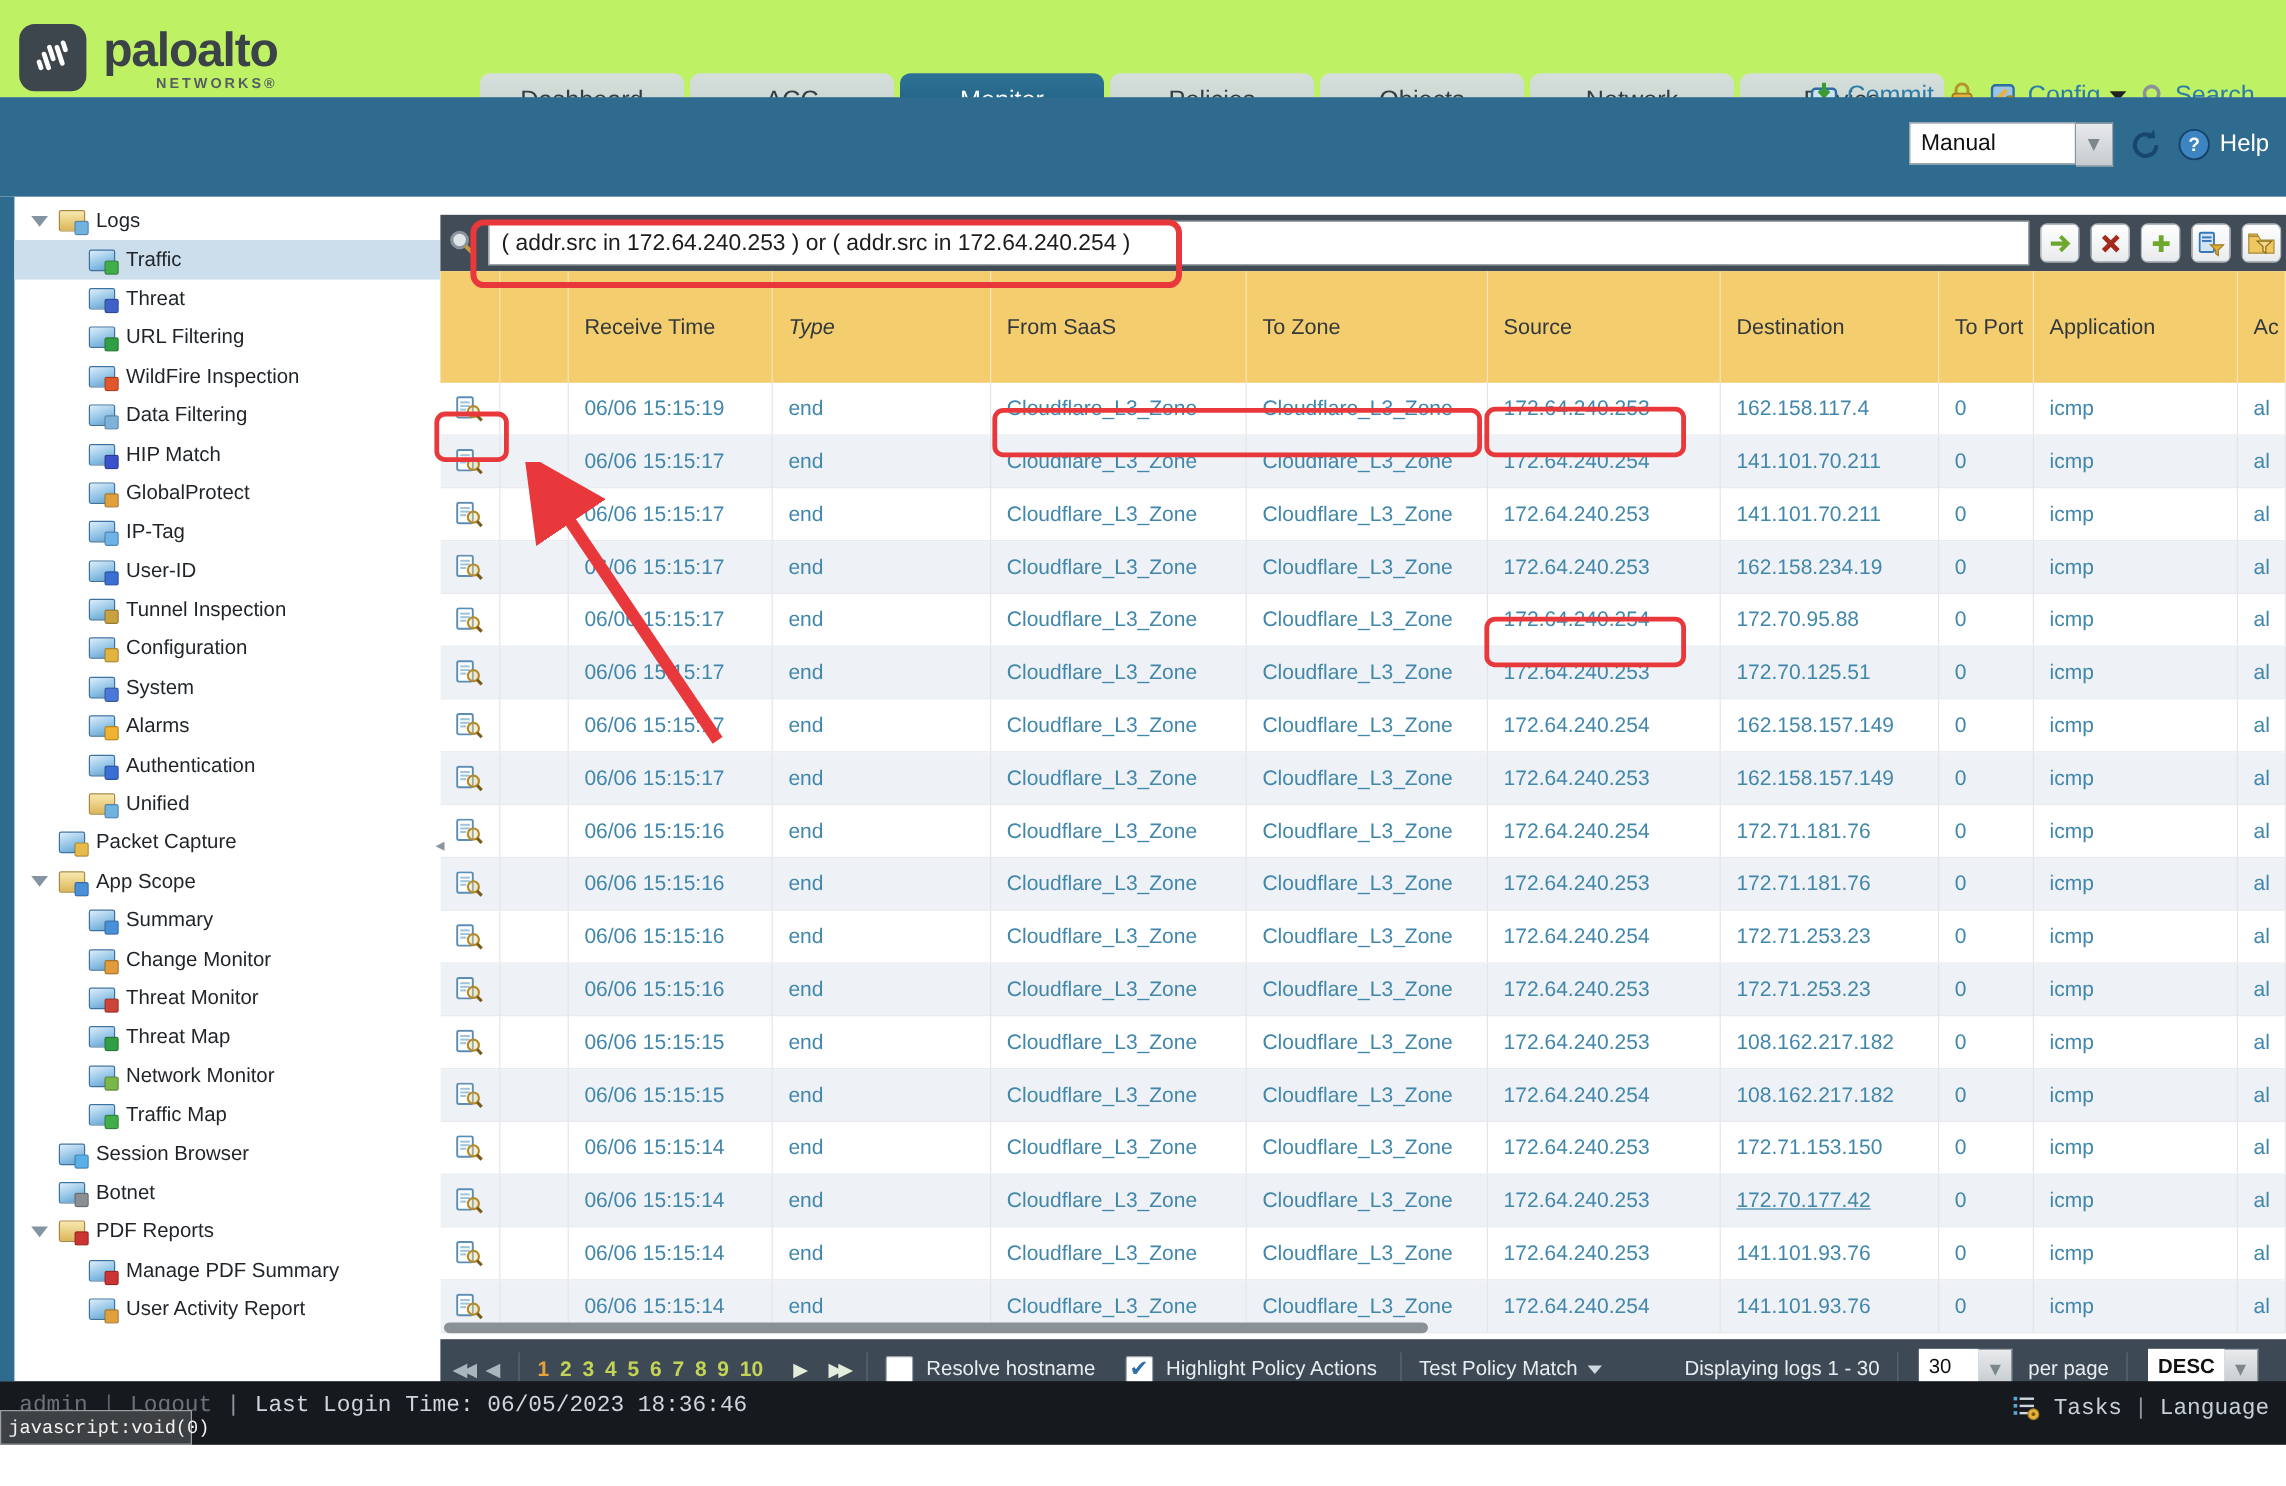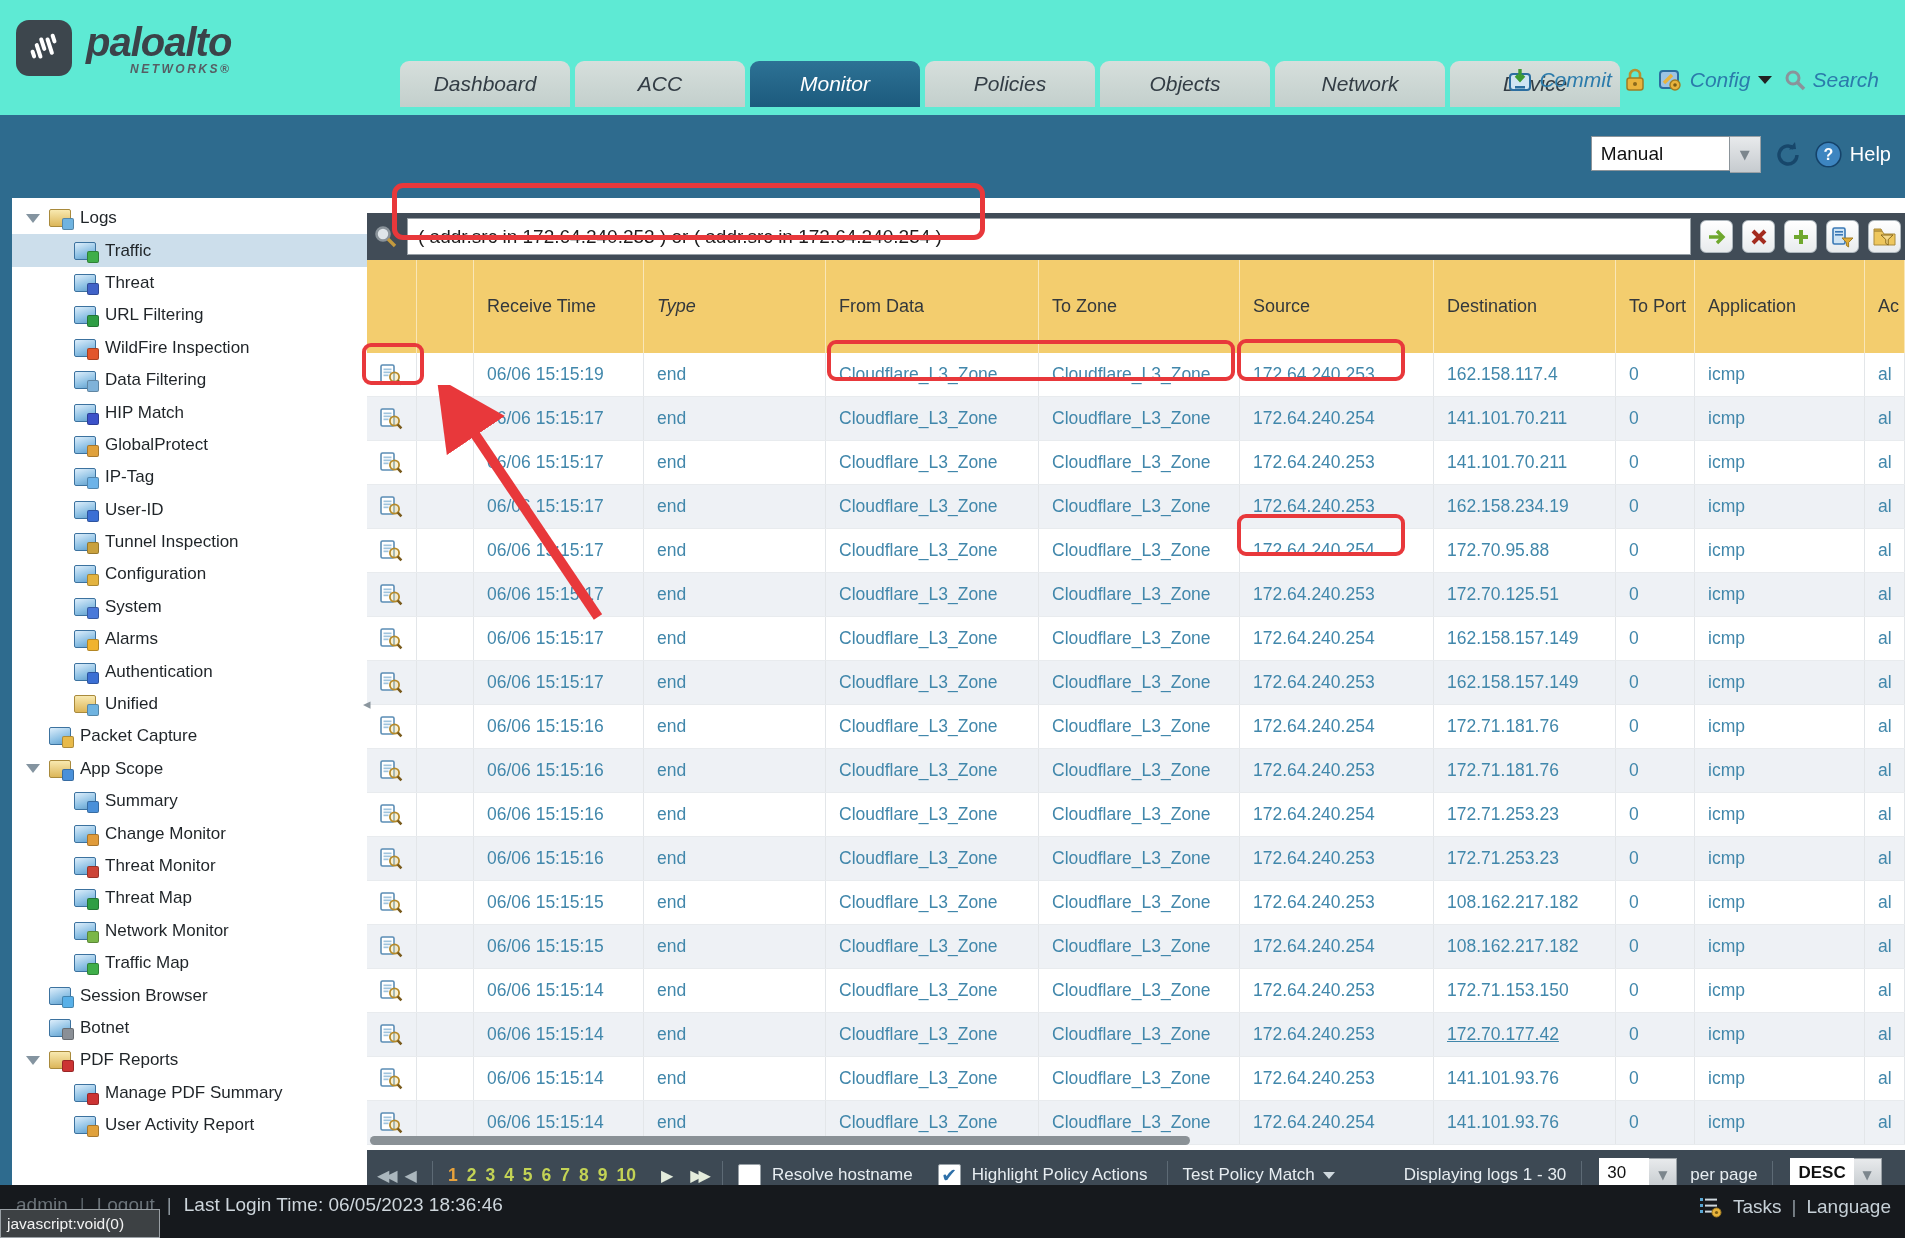--- a/index.html
+++ b/index.html
@@ -1,20 +1,20 @@
 <!DOCTYPE html>
 <html><head>
 <meta charset="utf-8">
 <style>
   html,body{margin:0;padding:0;background:#fff;}
   .page{position:relative;width:1905px;height:1238px;overflow:hidden;background:#fff;
         font-family:"Liberation Sans","DejaVu Sans",sans-serif;}
 
   
-  .top-header{position:relative;height:115px;background:#5eead4;font-style:italic;}
+  .top-header{position:relative;height:81px;background:#bef264;}
   .logo-wrap{position:absolute;top:20px;left:16px;display:flex;gap:14px;align-items:flex-start;}
   .logo-mark{width:56px;height:56px;border-radius:13px;background:#3d464d;display:flex;align-items:center;justify-content:center;}
   .logo-texts{display:flex;flex-direction:column;align-items:flex-end;}
   .logo-main{font-size:40px;font-weight:bold;color:#3b4349;letter-spacing:-1px;line-height:44px;}
   .logo-sub{font-size:12px;color:#565e64;letter-spacing:2.5px;font-weight:bold;margin-top:-2px;}
   .tabs{position:absolute;left:400px;top:61px;display:flex;gap:5px;height:46px;}
   .tab{min-width:110px;padding:0 30px;height:46px;line-height:46px;text-align:center;font-size:21px;color:#333d45;
        background:linear-gradient(#d6dfdc,#c3cfcc);border-radius:9px 9px 0 0;cursor:pointer;}
   .tab.active{background:linear-gradient(#2d7295,#1c5a7d);color:#fff;}
   .header-actions{position:absolute;right:26px;top:68px;display:flex;align-items:center;gap:12px;
@@ -87,21 +87,21 @@
   .pg-label{color:#e7edf1;}
   .tpm{display:flex;align-items:center;gap:8px;cursor:pointer;}
   .tpm .caret{width:0;height:0;border-left:6px solid transparent;border-right:6px solid transparent;border-top:7px solid #cfd8de;}
   .mini-select{display:flex;margin:4px 2px;}
   .mini-val{background:#fff;color:#111;height:30px;display:flex;align-items:center;padding:0 8px;font-size:17px;min-width:34px;}
   .mini-btn{width:27px;height:32px;background:linear-gradient(#e8eaec,#c2c8cc);border:1px solid #9aa1a6;border-left:none;
             display:flex;align-items:center;justify-content:center;}
   .mini-btn span{font-size:12px;color:#7c868d;font-family:"DejaVu Sans",sans-serif;}
 
   
-  .status-bar{position:relative;height:53px;background:#16191d;color:#c6d0d7;font-size:19px;}
+  .status-bar{position:relative;height:53px;background:#16191d;color:#c6d0d7;font-size:19px;font-family:Liberation Mono, monospace;}
   .sb-left{position:absolute;left:16px;top:9px;display:flex;gap:12px;align-items:center;color:#6b7379;}
   .sb-pipe{color:#5a6268;}
   .sb-login{color:#ced6dc;}
   .sb-right{position:absolute;right:14px;top:11px;display:flex;gap:10px;align-items:center;color:#c6d0d7;}
   .tooltip{position:absolute;left:0;bottom:0;height:29px;width:160px;background:#3d4144;border:1px solid #9aa0a5;
            color:#f2f2f2;font-size:15.5px;display:flex;align-items:center;padding-left:6px;box-sizing:border-box;}
 
   
   .ann{position:absolute;border:5px solid #e8383b;border-radius:11px;pointer-events:none;z-index:30;box-sizing:border-box;}
   #ann-zones,#ann-src1,#ann-src5,#ann-icon{border-width:4px;border-radius:9px;}
@@ -368,21 +368,21 @@
               </svg>
             </div>
           </div>
       </div>
 
       <div class="thead-row" id="thead">
           <div class="th c0" style="width: 50px;"></div>
           <div class="th c1" style="width: 57px;"></div>
           <div class="th c2" style="width: 170px;">Receive Time</div>
           <div class="th c3" style="width: 182px; font-style: italic;">Type</div>
-          <div class="th c4" style="width: 213px;">From Data</div>
+          <div class="th c4" style="width: 213px;">From SaaS</div>
           <div class="th c5" style="width: 201px;">To Zone</div>
           <div class="th c6" style="width: 194px;">Source</div>
           <div class="th c7" style="width: 182px;">Destination</div>
           <div class="th c8" style="width: 79px;">To Port</div>
           <div class="th c9" style="width: 170px;">Application</div>
           <div class="th c10" style="width: 40px;">Ac</div>
         </div>
 
       <div class="tbody" id="tbody">
         <div class="trow">

